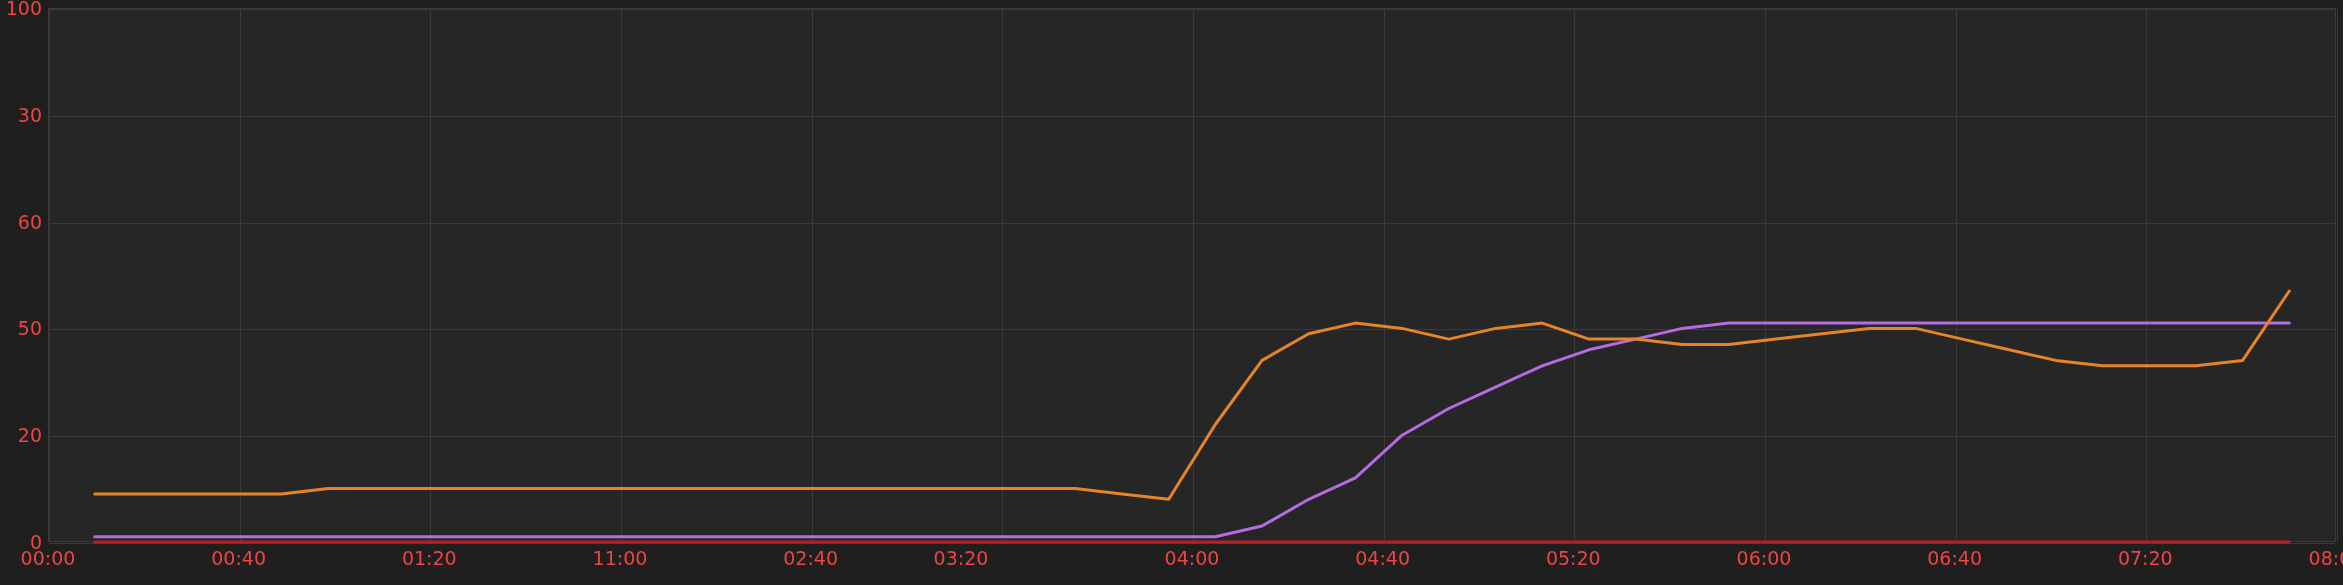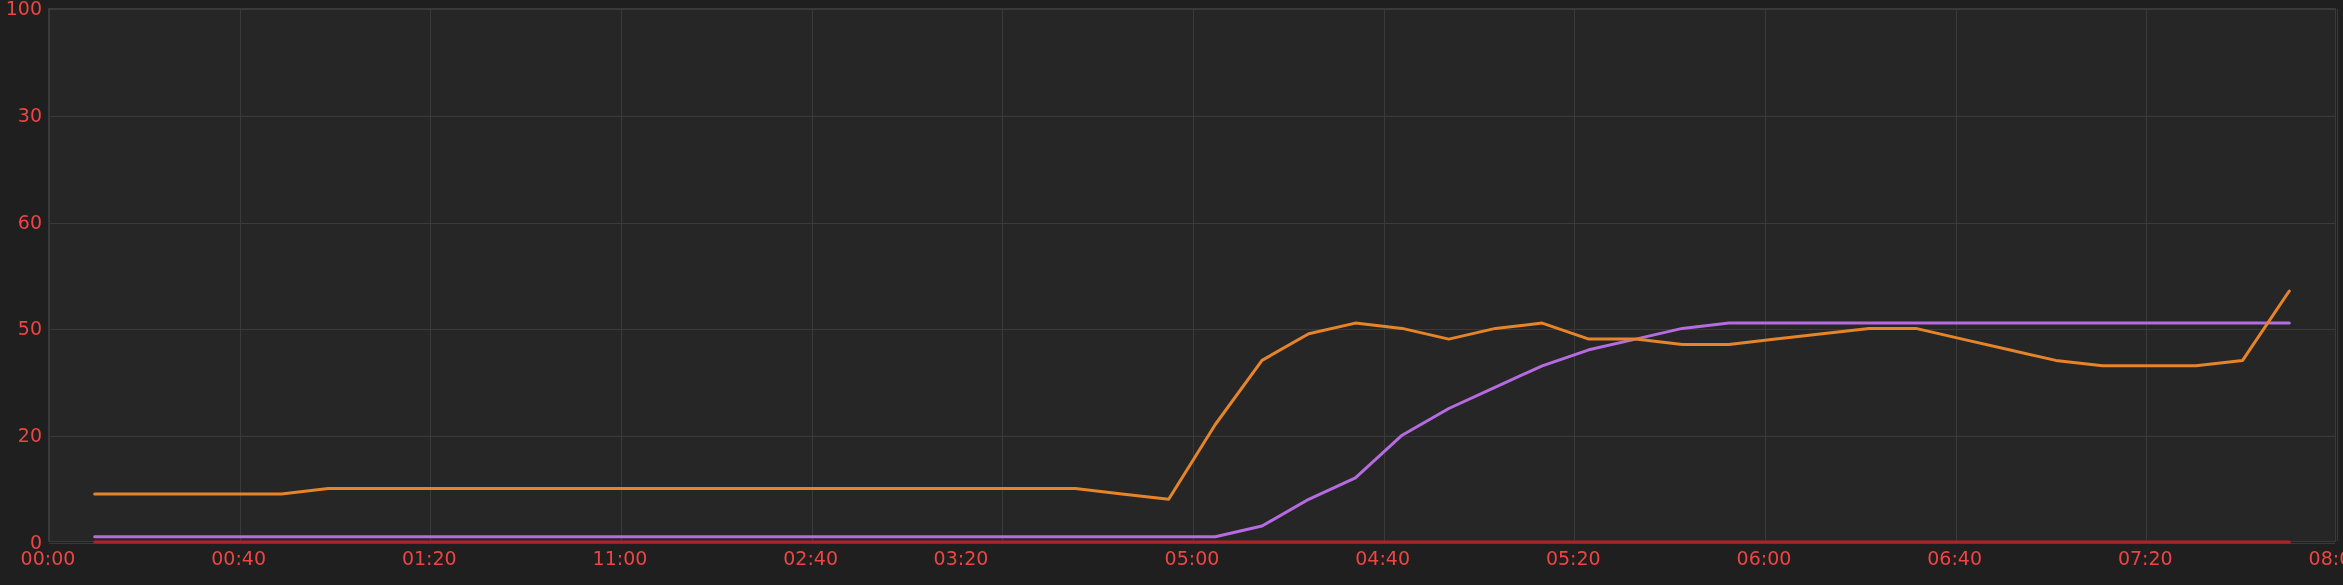--- a/index.html
+++ b/index.html
@@ -93,21 +93,21 @@
       <div class="tick-label y" style="top: 328.4px; left: 0px; width: 42px;">50</div>
       <div class="tick-label y" style="top: 221.6px; left: 0px; width: 42px;">60</div>
       <div class="tick-label y" style="top: 114.8px; left: 0px; width: 42px;">30</div>
       <div class="tick-label y" style="top: 8px; left: 0px; width: 42px;">100</div>
       <div class="tick-label x" style="left: 48px; top: 549px;">00:00</div>
       <div class="tick-label x" style="left: 238.667px; top: 549px;">00:40</div>
       <div class="tick-label x" style="left: 429.333px; top: 549px;">01:20</div>
       <div class="tick-label x" style="left: 620px; top: 549px;">11:00</div>
       <div class="tick-label x" style="left: 810.667px; top: 549px;">02:40</div>
       <div class="tick-label x" style="left: 961px; top: 549px;">03:20</div>
-      <div class="tick-label x" style="left: 1192px; top: 549px;">05:00</div>
+      <div class="tick-label x" style="left: 1192px; top: 549px;">04:00</div>
       <div class="tick-label x" style="left: 1382.67px; top: 549px;">04:40</div>
       <div class="tick-label x" style="left: 1573.33px; top: 549px;">05:20</div>
       <div class="tick-label x" style="left: 1764px; top: 549px;">06:00</div>
       <div class="tick-label x" style="left: 1954.67px; top: 549px;">06:40</div>
       <div class="tick-label x" style="left: 2145.33px; top: 549px;">07:20</div>
       <div class="tick-label x" style="left: 2336px; top: 549px;">08:00</div>
     </div>
 </div>
 
 </body></html>

